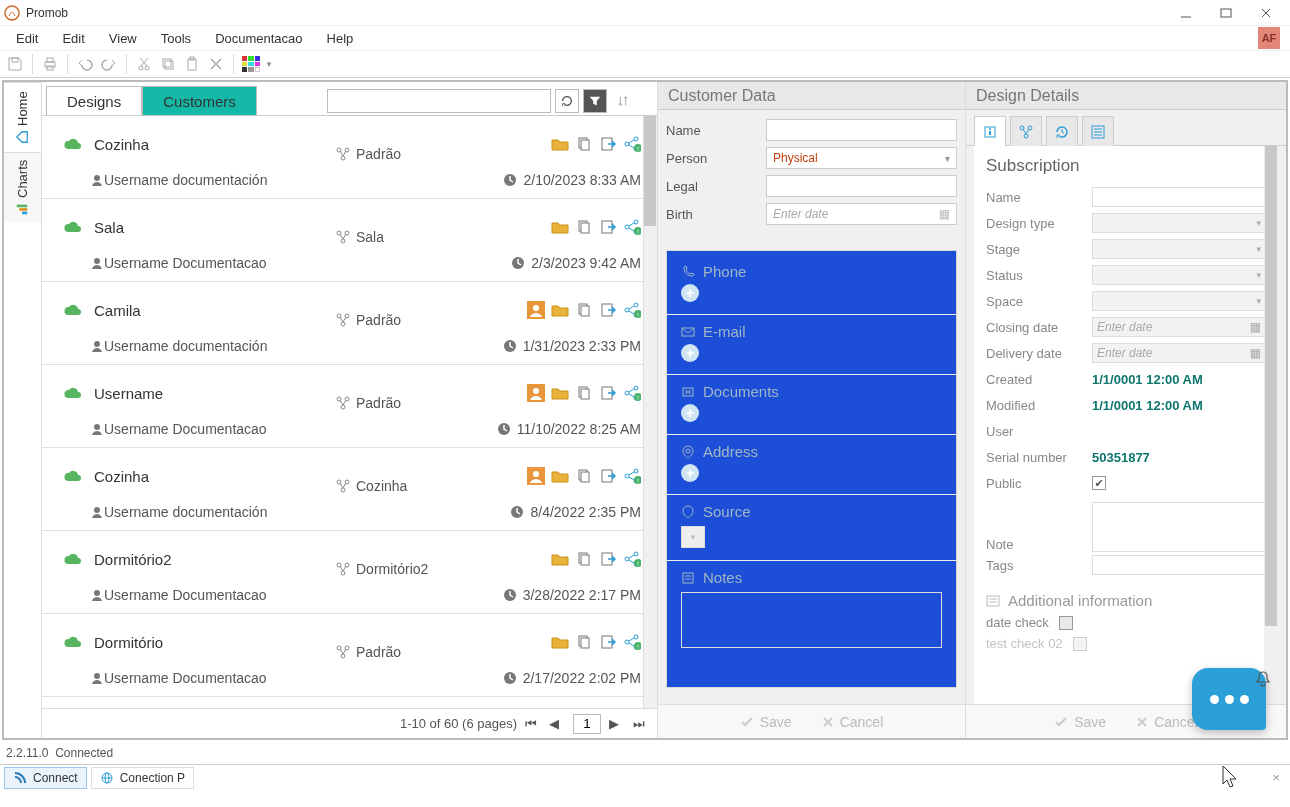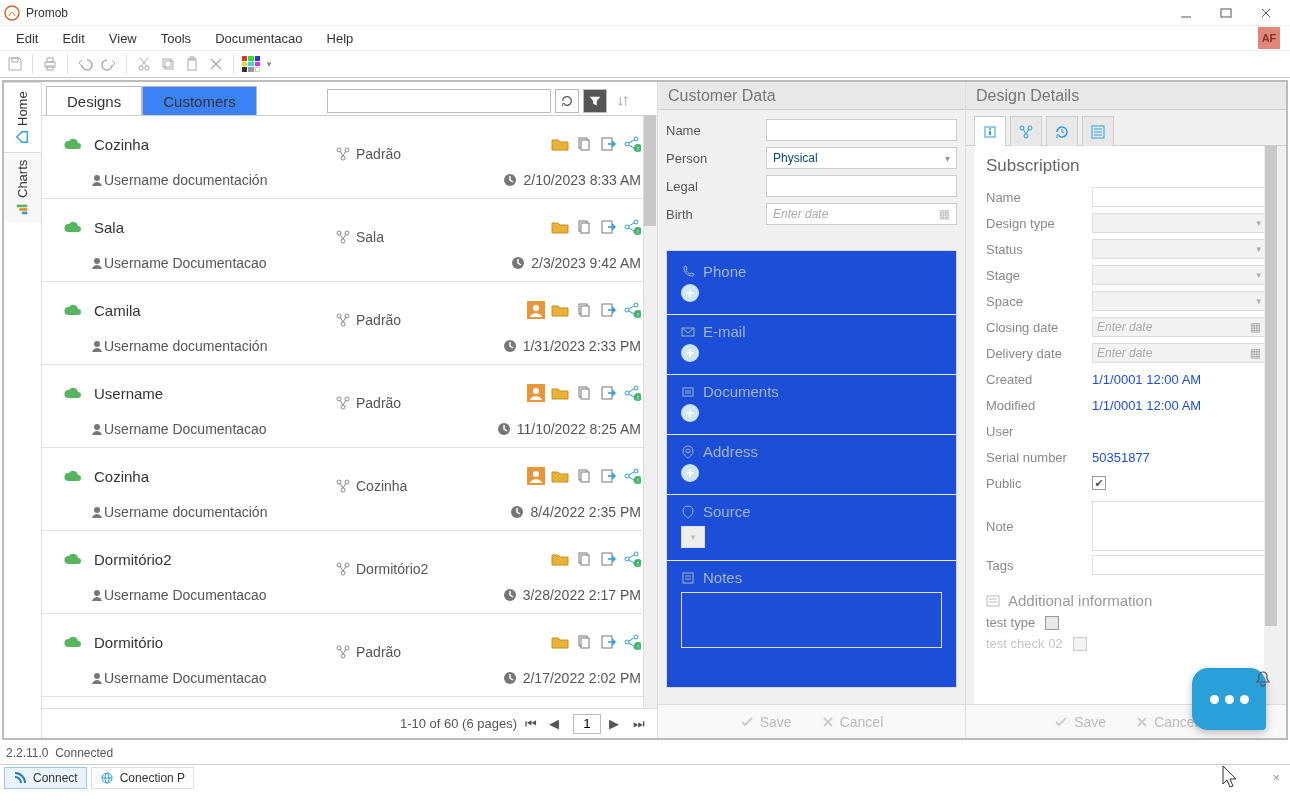--- a/index.html
+++ b/index.html
@@ -37,21 +37,21 @@
   .side-tab.active { background: #fff; }
   .side-tab svg { width: 14px; height: 14px; transform: rotate(90deg); }
 
   
   .col-designs { width: 616px; border-right: 1px solid #ddd; display: flex; flex-direction: column; }
   .col-customer { width: 308px; border-right: 1px solid #ddd; display: flex; flex-direction: column; background: #f0f0f0; }
   .col-details { flex: 1; display: flex; flex-direction: column; background: #f0f0f0; position: relative; }
 
   
   .tabs-row { height: 34px; display: flex; align-items: stretch; padding: 4px 4px 0 4px; gap: 0; border-bottom: 1px solid #ccc; }
-  .tab { padding: 0 20px; display: flex; align-items: center; font-size: 15px; border: 1px solid #bbb; border-bottom: none; background: #3b82f6; }
+  .tab { padding: 0 20px; display: flex; align-items: center; font-size: 15px; border: 1px solid #bbb; border-bottom: none; background: #14b8a6; }
   .tab.active { background: #fff; font-weight: 400; }
   .search-area { flex: 1; display: flex; align-items: center; gap: 4px; padding-left: 70px; padding-right: 18px; }
   .search-input { flex: 1; height: 24px; border: 1px solid #bbb; padding: 0 4px; }
   .icon-btn { width: 24px; height: 24px; border: 1px solid #bbb; display: inline-flex; align-items: center; justify-content: center; background: #fff; color: #555; }
   .icon-btn.dark { background: #555; color: #fff; }
   .icon-btn.ghost { border: none; color: #bbb; }
 
   .design-list { flex: 1; overflow-y: auto; position: relative; }
   .design-item { border-bottom: 1px solid #e0e0e0; padding: 10px 16px 10px 20px; }
   .design-row1 { display: flex; align-items: center; gap: 12px; }
@@ -68,21 +68,21 @@
 
   .pager { height: 30px; border-top: 1px solid #ddd; display: flex; align-items: center; justify-content: flex-end; gap: 8px; padding: 0 8px; font-size: 13px; color: #555; }
   .pager input { width: 28px; height: 20px; text-align: center; border: 1px solid #bbb; }
   .pager .nav { width: 16px; cursor: pointer; }
 
   
   .panel-header { height: 28px; background: #e8e8e8; padding: 0 10px; display: flex; align-items: center; color: #777; font-size: 16px; border-bottom: 1px solid #ccc; text-align: right; }
   .form-rows { padding: 6px 8px; }
   .form-row { display: flex; align-items: center; height: 28px; gap: 8px; }
   .form-row label { width: 92px; font-size: 13px; color: #555; }
-  .form-row .field { flex: 1; height: 22px; border: 1px solid #ccc; background: #fff; font-size: 12px; padding: 0 6px; display: flex; align-items: center; color: #0c4a6e; }
+  .form-row .field { flex: 1; height: 22px; border: 1px solid #ccc; background: #fff; font-size: 12px; padding: 0 6px; display: flex; align-items: center; color: #c2410c; }
   .form-row .field.sel::after { content: "▾"; margin-left: auto; color: #999; font-size: 10px; }
   .form-row .field.date { color: #aaa; font-style: italic; position: relative; }
   .form-row .field.date::after { content: "▦"; color: #bbb; font-style: normal; margin-left: auto; }
 
   .info-sections { margin: 16px 8px; background: #1d4ed8; border: 1px solid #d8d8d8; flex: 1; overflow: hidden; padding: 4px 0; }
   .info-sec { padding: 8px 14px 12px 14px; border-bottom: 1px solid #eee; }
   .info-sec .sec-title { display: flex; align-items: center; gap: 8px; color: #9fb6c4; font-size: 15px; }
   .add-btn { width: 18px; height: 18px; border-radius: 50%; background: #cfe6f2; color: #fff; display: inline-flex; align-items: center; justify-content: center; font-size: 14px; font-weight: bold; margin-top: 4px; }
   .src-box { width: 24px; height: 22px; background: #eee; border: 1px solid #ddd; display: flex; align-items: center; justify-content: center; color: #bbb; font-size: 9px; margin-top: 6px; }
   .notes-box { margin-top: 6px; height: 56px; border: 1px solid #ddd; }
@@ -95,21 +95,21 @@
   .dtab { width: 32px; height: 30px; border: 1px solid #ccc; border-bottom: none; display: flex; align-items: center; justify-content: center; color: #2a9dd6; background: #e8e8e8; }
   .dtab.active { background: #fff; }
   .detail-body { flex: 1; background: #fff; margin: 0 8px 0 8px; overflow-y: auto; position: relative; padding: 10px 12px; }
   .detail-title { color: #666; font-size: 17px; margin-bottom: 8px; }
   .d-row { display: flex; align-items: center; height: 26px; gap: 8px; font-size: 13px; color: #888; }
   .d-row label { width: 98px; }
   .d-row .dfield { flex: 1; height: 20px; border: 1px solid #ddd; background: #f2f2f2; font-size: 12px; padding: 0 4px; display: flex; align-items: center; }
   .d-row .dfield.sel::after { content: "▾"; margin-left: auto; color: #aaa; font-size: 9px; }
   .d-row .dfield.date { color: #aaa; font-style: italic; }
   .d-row .dfield.date::after { content: "▦"; margin-left: auto; font-style: normal; }
-  .d-row .dtext { color: #1d4ed8; }
+  .d-row .dtext { color: #0f766e; font-weight: bold; }
   .checkbox { width: 14px; height: 14px; background: #fff; border: 1px solid #999; display: inline-flex; align-items: center; justify-content: center; font-size: 11px; color: #555; }
   .note-area { flex: 1; height: 50px; border: 1px solid #ddd; }
   .addl-title { margin-top: 14px; color: #999; font-size: 15px; display: flex; align-items: center; gap: 8px; }
   .chk-row { display: flex; align-items: center; gap: 10px; color: #888; font-size: 13px; margin-top: 6px; }
   .chk-row .checkbox { background: #e8e8e8; }
   .detail-scroll { position: absolute; right: 0; top: 0; width: 14px; height: 100%; background: #f0f0f0; }
   .detail-thumb { position: absolute; top: 0; right: 1px; width: 12px; height: 480px; background: #c8c8c8; }
 
   .chat-bubble { position: absolute; right: 20px; bottom: 8px; width: 74px; height: 62px; background: #2b9fd8; border-radius: 16px 16px 4px 16px; display: flex; align-items: center; justify-content: center; gap: 6px; box-shadow: 0 3px 8px rgba(0,0,0,.25); }
   .chat-bubble i { width: 9px; height: 9px; background: #fff; border-radius: 50%; }
@@ -938,25 +938,25 @@
       <div class="detail-title">Subscription</div>
       <div class="d-row">
           <label>Name</label>
           <div class="dfield" style="background:#fff"></div>
         </div>
       <div class="d-row">
           <label>Design type</label>
           <div class="dfield sel"></div>
         </div>
       <div class="d-row">
+          <label>Stage</label>
+          <div class="dfield sel"></div>
+        </div>
+      <div class="d-row">
           <label>Status</label>
-          <div class="dfield sel"></div>
-        </div>
-      <div class="d-row">
-          <label>Stage</label>
           <div class="dfield sel"></div>
         </div>
       <div class="d-row">
           <label>Space</label>
           <div class="dfield sel"></div>
         </div>
       <div class="d-row">
           <label>Closing date</label>
           <div class="dfield date">
             <span>Enter date</span>
@@ -980,38 +980,38 @@
           <label>User</label>
         </div>
       <div class="d-row">
           <label>Serial number</label>
           <span class="dtext">50351877</span>
         </div>
       <div class="d-row">
           <label>Public</label>
           <span class="checkbox">✔</span>
         </div>
-      <div class="d-row" style="height:56px;align-items:center;padding-top:4px">
+      <div class="d-row" style="height:56px;align-items:flex-end;padding-top:4px">
           <label>Note</label>
           <div class="note-area"></div>
         </div>
       <div class="d-row">
           <label>Tags</label>
           <div class="dfield" style="background:#fff"></div>
         </div>
       <div class="addl-title">
           <svg width="14" height="14">
             <rect x="1" y="2" width="12" height="10" fill="none" stroke="#bbb"></rect>
             <line x1="3" y1="5" x2="11" y2="5" stroke="#bbb"></line>
             <line x1="3" y1="8" x2="11" y2="8" stroke="#bbb"></line>
           </svg>
           <span>Additional information</span>
         </div>
       <div class="chk-row">
-          <span>test type</span>
+          <span>date check</span>
           <span class="checkbox"></span>
         </div>
       <div class="chk-row" style="opacity:.5">
           <span>test check 02</span>
           <span class="checkbox"></span>
         </div>
     </div>
     <div class="panel-footer">
       <span>
           <svg width="14" height="14" viewBox="0 0 14 14">

